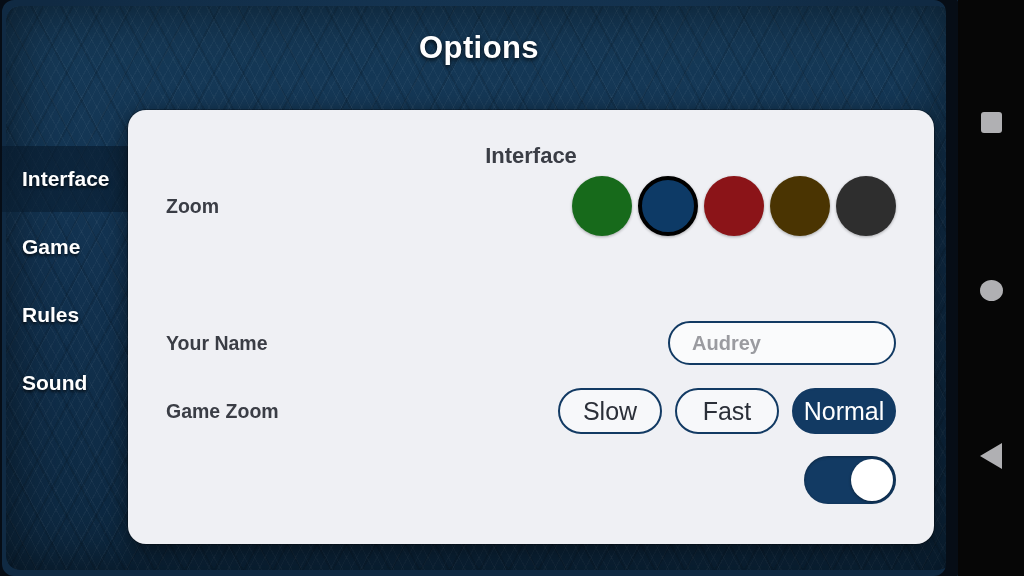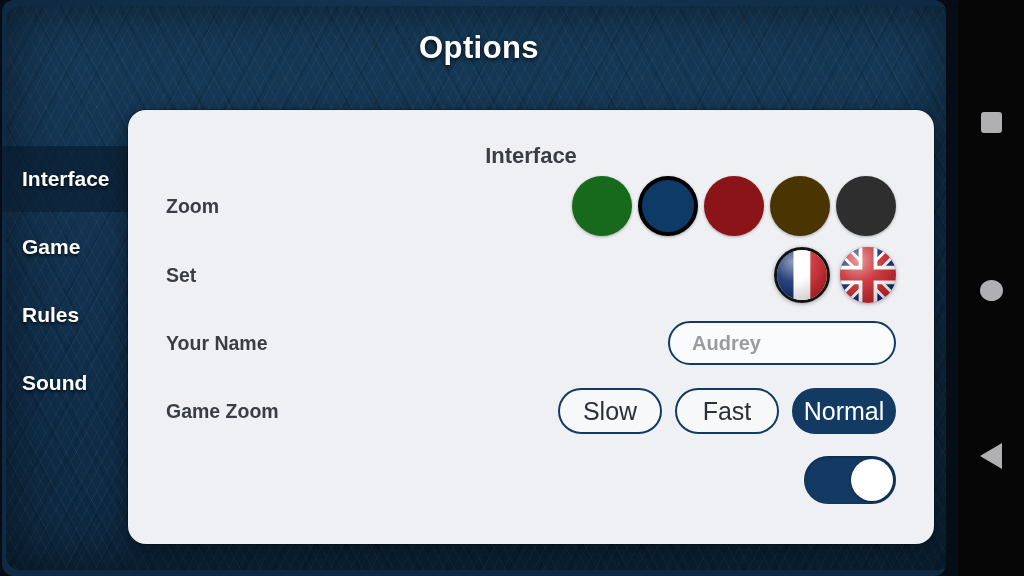--- a/index.html
+++ b/index.html
@@ -319,43 +319,20 @@
         <div class="row-label">Zoom</div>
         <div class="row-control">
           <div class="swatch" style="background:#176a1b"></div>
           <div class="swatch selected" style="background:#0d3a66"></div>
           <div class="swatch" style="background:#8b1418"></div>
           <div class="swatch" style="background:#4a3402"></div>
           <div class="swatch" style="background:#2e2e2e"></div>
         </div>
       </div>
 
-      <div class="row" style="top:131px">
-        <div class="row-label">Set</div>
-        <div class="row-control">
-          <div class="flag selected">
-            <svg viewBox="0 0 60 60" width="100%" height="100%" preserveAspectRatio="none">
-              <rect x="0" y="0" width="20" height="60" fill="#0d2a6b"></rect>
-              <rect x="20" y="0" width="20" height="60" fill="#ffffff"></rect>
-              <rect x="40" y="0" width="20" height="60" fill="#c8252c"></rect>
-            </svg>
-            <div class="flag-gloss"></div>
-          </div>
-          <div class="flag">
-            <svg viewBox="0 0 60 60" width="100%" height="100%" preserveAspectRatio="none">
-              <rect width="60" height="60" fill="#16256b"></rect>
-              <path d="M0,0 L60,60 M60,0 L0,60" stroke="#ffffff" stroke-width="13"></path>
-              <path d="M0,0 L60,60 M60,0 L0,60" stroke="#c8252c" stroke-width="7"></path>
-              <path d="M30,0 L30,60 M0,30 L60,30" stroke="#ffffff" stroke-width="20"></path>
-              <path d="M30,0 L30,60 M0,30 L60,30" stroke="#c8252c" stroke-width="12"></path>
-            </svg>
-            <div class="flag-gloss"></div>
-          </div>
-        </div>
-      </div>
 
       <div class="row" style="top:199px">
         <div class="row-label">Your Name</div>
         <div class="row-control">
           <input id="name-input" type="text" placeholder="Audrey" style="">
         </div>
       </div>
 
       <div class="row" style="top:267px">
         <div class="row-label">Game Zoom</div>

